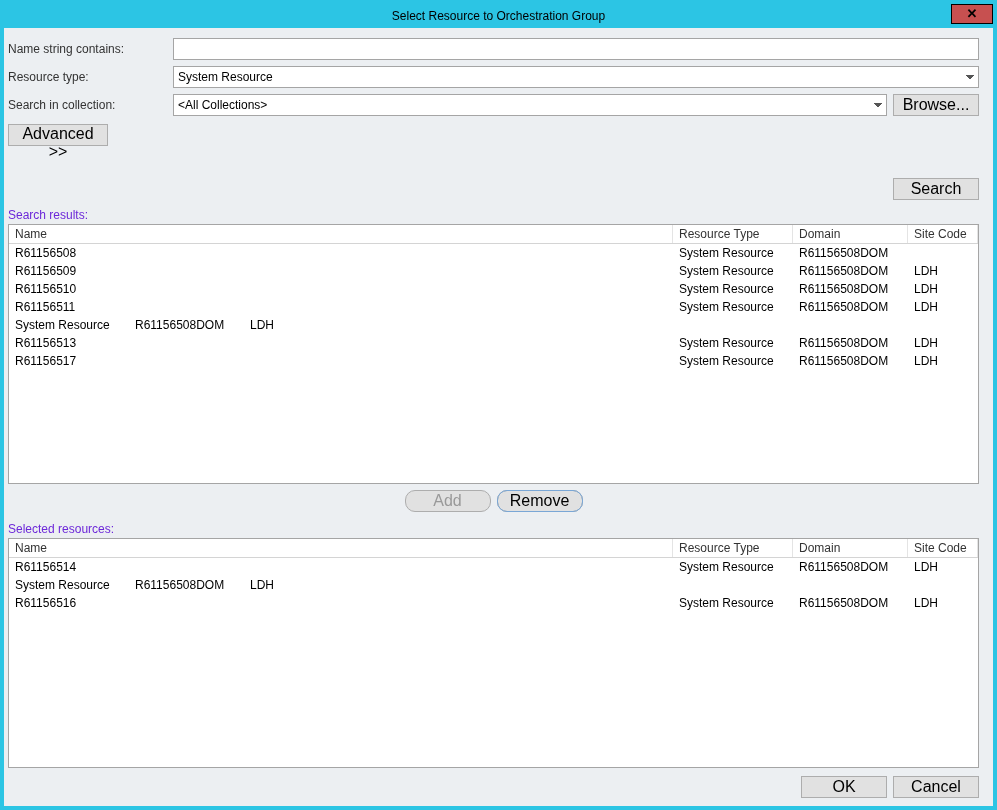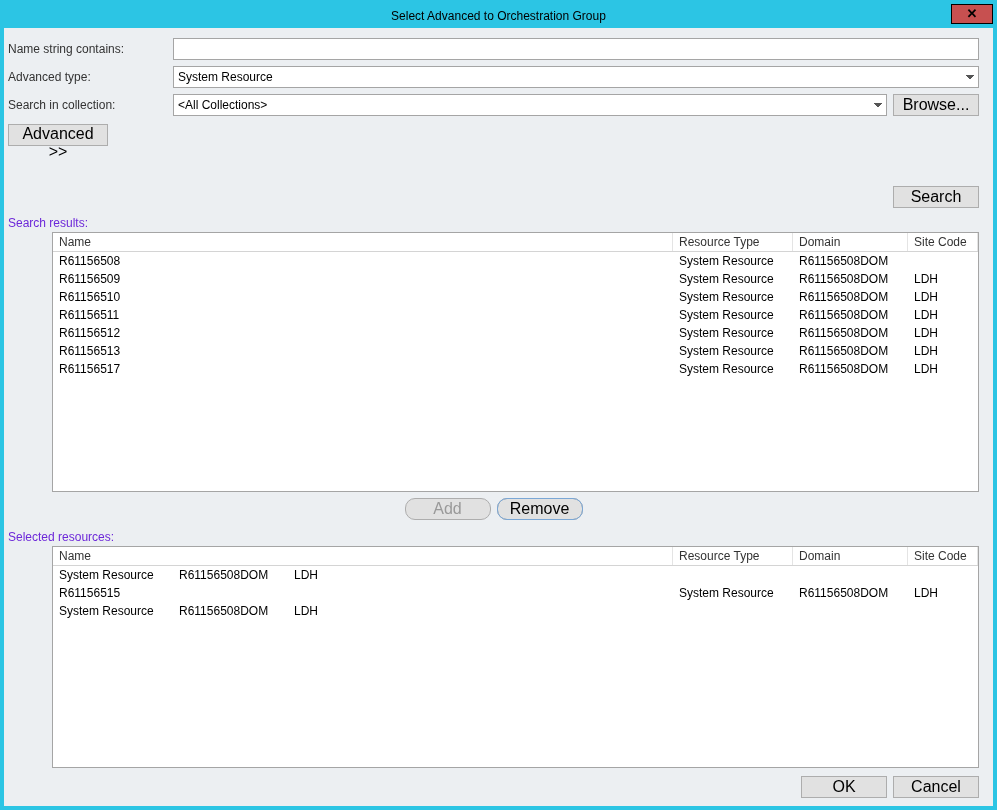--- a/index.html
+++ b/index.html
@@ -94,31 +94,30 @@
     cursor: default;
   }
   .btn-advanced {
     margin-top: 2px;
     width: 100px;
   }
   .btn-browse { margin-left: 6px; width: 86px; }
   .search-row {
     display: flex;
     justify-content: flex-end;
-    margin-top: 26px;
+    margin-top: 18px;
     margin-bottom: 8px;
   }
   .section-label { margin-bottom: 2px; color:#6d28d9; }
   .listview {
     flex: 1;
     border: 1px solid #a5a5a5;
     background: #fff;
     overflow: auto;
     min-height: 100px;
-    margin-left: 44px;
   }
   .lv-header {
     display: flex;
     background: #fff;
     border-bottom: 1px solid #d4d4d4;
     position: sticky;
     top: 0;
   }
   .lv-header > div, .lv-row > div {
     padding: 2px 6px;
@@ -155,35 +154,35 @@
     gap: 6px;
     padding-top: 8px;
   }
   .footer .btn { width: 86px; }
 </style>
 </head>
 <body>
 
 <div class="window">
   <div class="titlebar">
-    <span class="title">Select Advanced to Orchestration Group</span>
+    <span class="title">Select Resource to Orchestration Group</span>
     <div class="close-btn">
       <span>✕</span>
     </div>
   </div>
 
   <div class="content">
 
     <div class="form-row">
       <label>Name string contains:</label>
       <input class="text-input" type="text" value="" style="">
     </div>
 
     <div class="form-row">
-      <label>Advanced type:</label>
+      <label>Resource type:</label>
       <select class="select-input">
         <option>System Resource</option>
       </select>
     </div>
 
     <div class="form-row">
       <label>Search in collection:</label>
       <select class="select-input">
         <option>&lt;All Collections&gt;</option>
       </select>
@@ -225,21 +224,20 @@
             <div class="col-domain">R61156508DOM</div>
             <div class="col-site">LDH</div>
           </div>
           <div class="lv-row">
             <div class="col-name">R61156511</div>
             <div class="col-type">System Resource</div>
             <div class="col-domain">R61156508DOM</div>
             <div class="col-site">LDH</div>
           </div>
           <div class="lv-row">
-            <div class="col-name">R61156512</div>
             <div class="col-type">System Resource</div>
             <div class="col-domain">R61156508DOM</div>
             <div class="col-site">LDH</div>
           </div>
           <div class="lv-row">
             <div class="col-name">R61156513</div>
             <div class="col-type">System Resource</div>
             <div class="col-domain">R61156508DOM</div>
             <div class="col-site">LDH</div>
           </div>
@@ -260,31 +258,32 @@
     <div class="section-label">Selected resources:</div>
     <div class="listview selected-container">
       <div class="lv-header">
         <div class="col-name">Name</div>
         <div class="col-type">Resource Type</div>
         <div class="col-domain">Domain</div>
         <div class="col-site">Site Code</div>
       </div>
       <div id="selected-body">
           <div class="lv-row">
-            <div class="col-type">System Resource</div>
-            <div class="col-domain">R61156508DOM</div>
-            <div class="col-site">LDH</div>
-          </div>
-          <div class="lv-row">
-            <div class="col-name">R61156515</div>
-            <div class="col-type">System Resource</div>
-            <div class="col-domain">R61156508DOM</div>
-            <div class="col-site">LDH</div>
-          </div>
-          <div class="lv-row">
+            <div class="col-name">R61156514</div>
+            <div class="col-type">System Resource</div>
+            <div class="col-domain">R61156508DOM</div>
+            <div class="col-site">LDH</div>
+          </div>
+          <div class="lv-row">
+            <div class="col-type">System Resource</div>
+            <div class="col-domain">R61156508DOM</div>
+            <div class="col-site">LDH</div>
+          </div>
+          <div class="lv-row">
+            <div class="col-name">R61156516</div>
             <div class="col-type">System Resource</div>
             <div class="col-domain">R61156508DOM</div>
             <div class="col-site">LDH</div>
           </div>
         </div>
     </div>
 
     <div class="footer">
       <button class="btn">OK</button>
       <button class="btn">Cancel</button>

